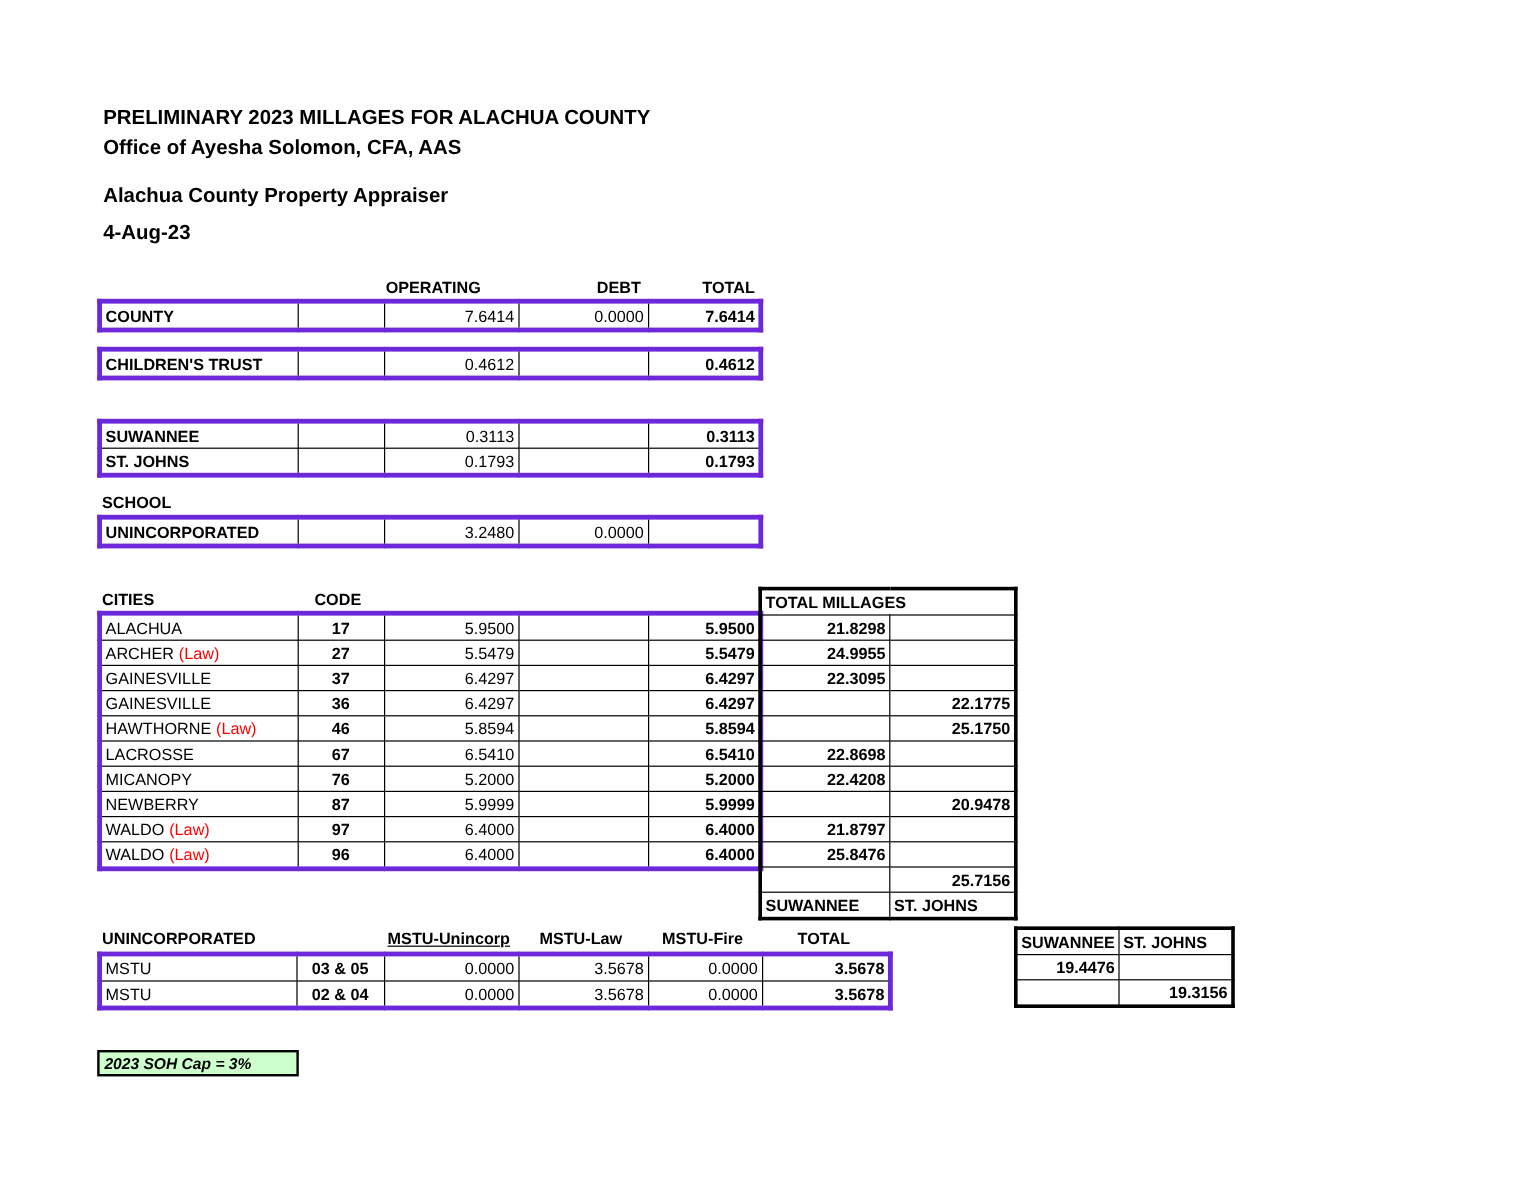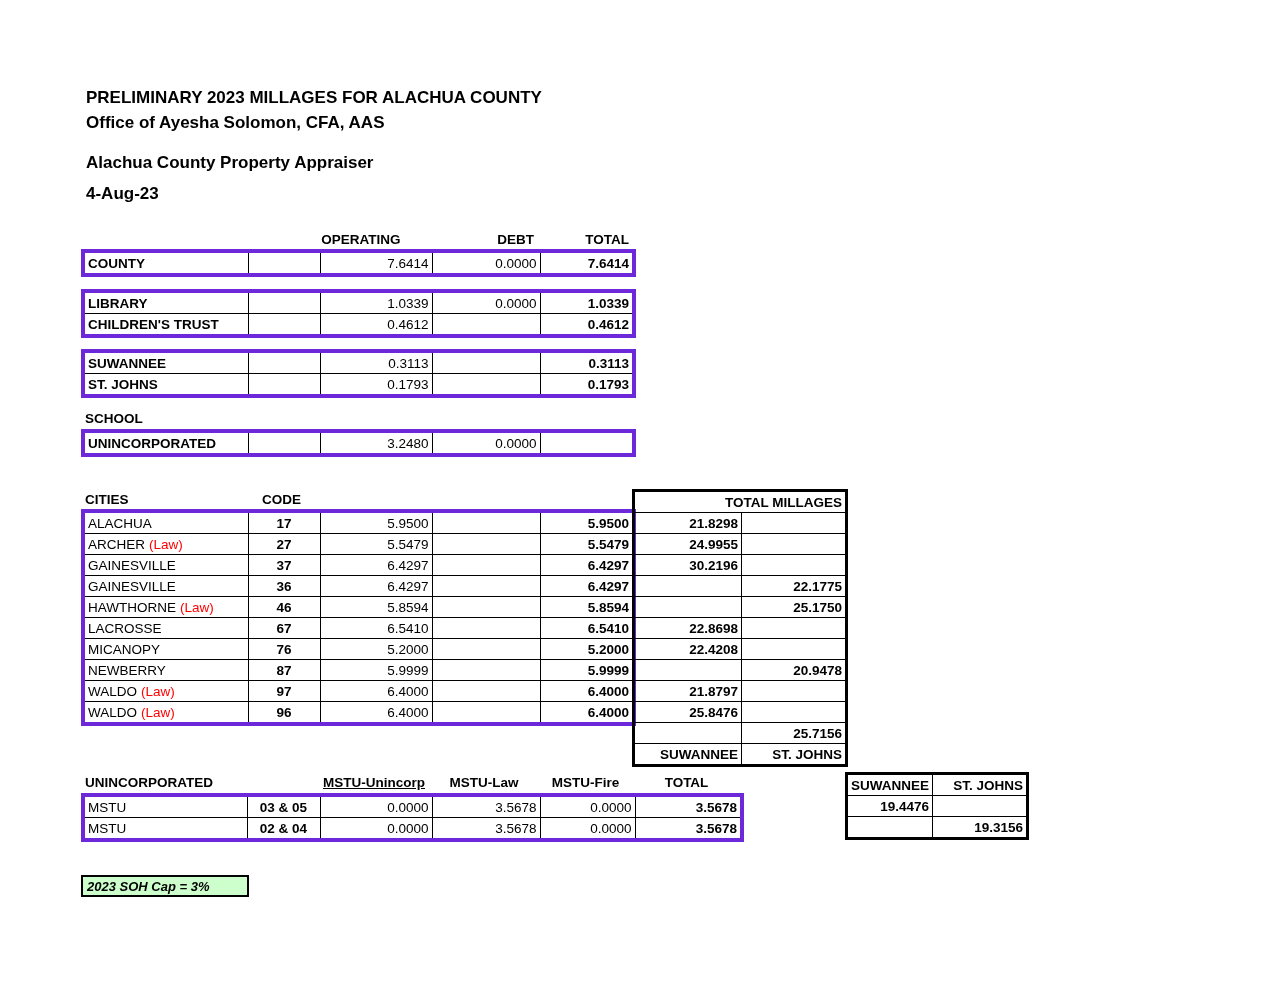--- a/index.html
+++ b/index.html
@@ -14,21 +14,21 @@
   .center{text-align:center;}
   .right{text-align:right;}
   table.grid{border-collapse:collapse;table-layout:fixed;position:absolute;border:4px solid #6d28d9;}
   table.grid.thick{border:3px solid #000;}
   table.grid td{border:1px solid #000;height:20px;padding:0 3px;font-size:13.5px;overflow:hidden;white-space:nowrap;vertical-align:middle;}
   td.lbl{font-weight:bold;text-align:left;}
   td.city{font-weight:normal;text-align:left;}
   td.code{font-weight:bold;text-align:center;}
   td.num{font-weight:normal;text-align:right;}
   td.numb{font-weight:bold;text-align:right;}
-  td.chead{font-weight:bold;text-align:right;}
+  td.chead{font-weight:bold;text-align:left;}
   .law:not(:empty){color:var(--law-red);margin-left:4px;}
   .soh-box{position:absolute;left:81px;top:875px;width:160px;height:18px;background:var(--soh-green);
            border:2px solid #000;font-size:13px;font-weight:bold;font-style:italic;
            display:flex;align-items:center;padding-left:4px;}
 </style>
 </head>
 <body>
 
 <div class="abs title" style="left:86px;top:88px;">PRELIMINARY 2023 MILLAGES FOR ALACHUA COUNTY</div>
 <div class="abs title" style="left:86px;top:113px;">Office of Ayesha Solomon, CFA, AAS</div>
@@ -60,27 +60,20 @@
 
 <table class="grid" style="left:81px;top:289px;">
   <colgroup>
       <col style="width:165px">
       <col style="width:72px">
       <col style="width:112px">
       <col style="width:108px">
       <col style="width:94px">
     </colgroup>
   <tbody>
-      <tr>
-    <td class="lbl">LIBRARY</td>
-    <td></td>
-    <td class="num">1.0339</td>
-    <td class="num">0.0000</td>
-    <td class="numb">1.0339</td>
-  </tr>
   <tr>
     <td class="lbl">CHILDREN'S TRUST</td>
     <td></td>
     <td class="num">0.4612</td>
     <td class="num"></td>
     <td class="numb">0.4612</td>
   </tr>
 </tbody>
   </table>
 
@@ -226,21 +219,21 @@
   </tr>
   <tr>
         <td class="numb">21.8298</td>
         <td class="numb"></td>
       </tr>
   <tr>
         <td class="numb">24.9955</td>
         <td class="numb"></td>
       </tr>
   <tr>
-        <td class="numb">30.2196</td>
+        <td class="numb">22.3095</td>
         <td class="numb"></td>
       </tr>
   <tr>
         <td class="numb"></td>
         <td class="numb">22.1775</td>
       </tr>
   <tr>
         <td class="numb"></td>
         <td class="numb">25.1750</td>
       </tr>

